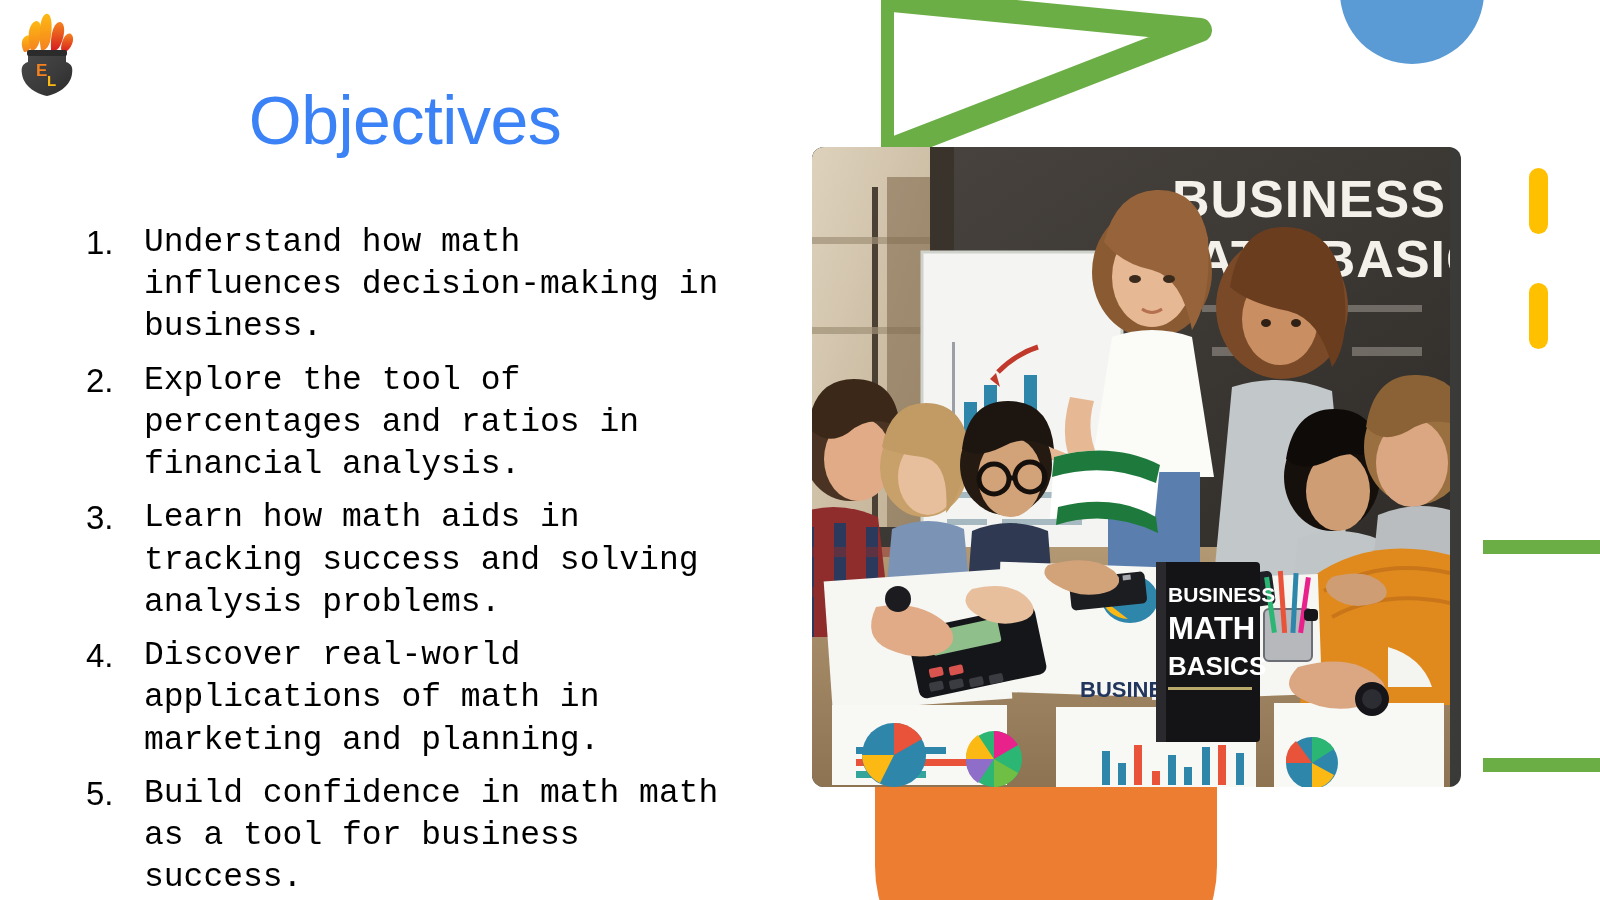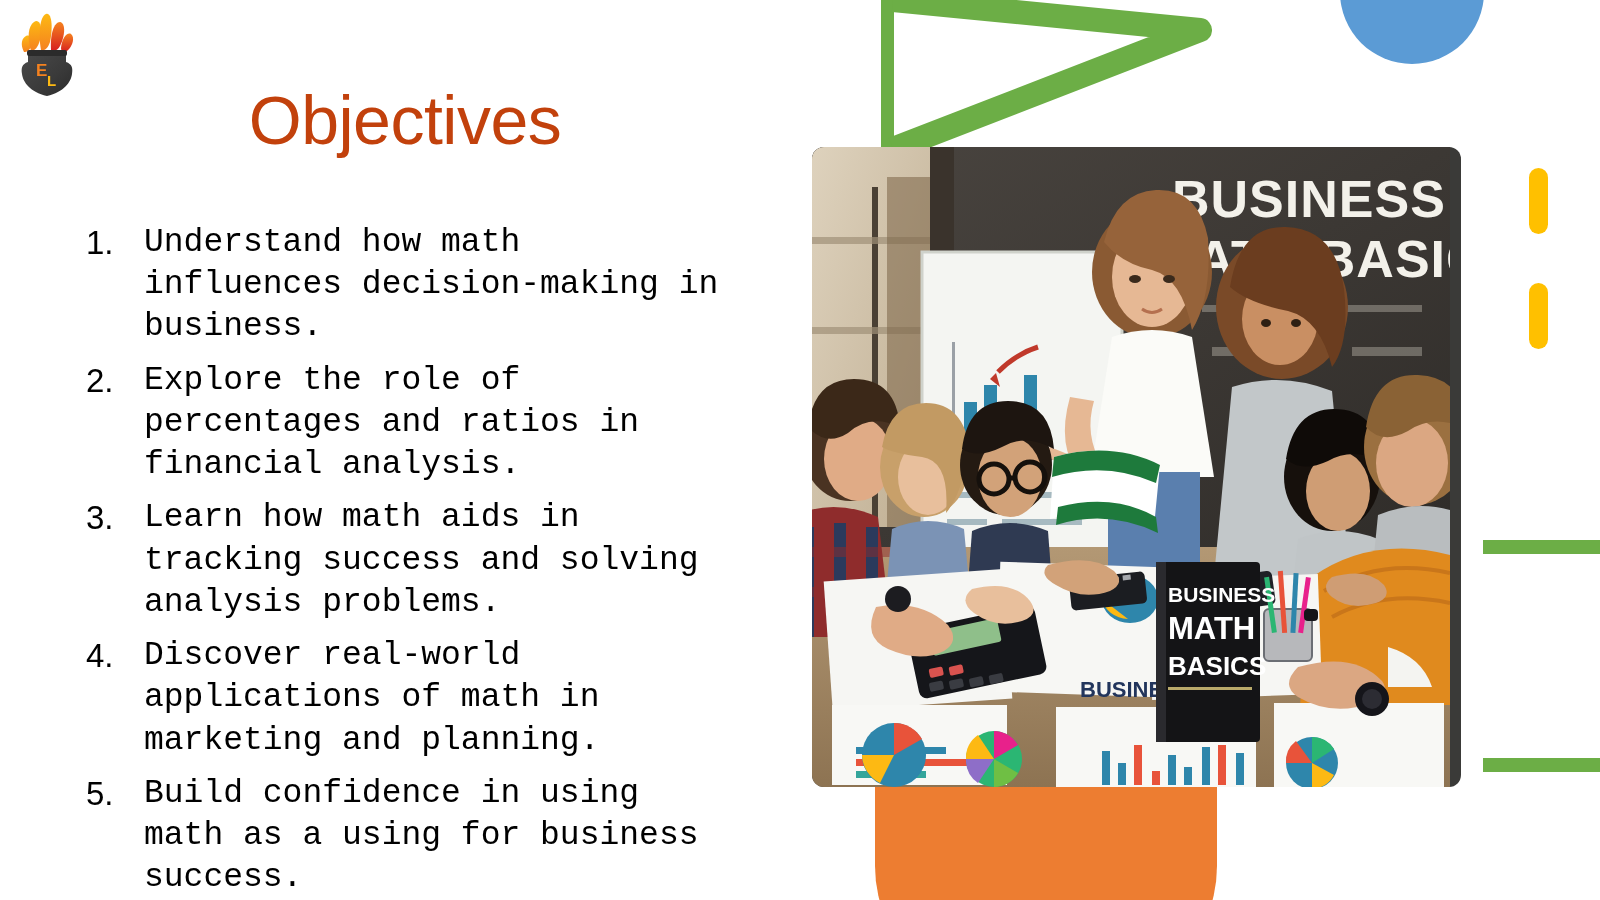--- a/index.html
+++ b/index.html
@@ -61,21 +61,21 @@
     width:62px; height:92px;
   }
 
   
   .title {
     position:absolute; left:60px; top:84px;
     width:690px;
     text-align:center;
     font-size:68px;
     font-weight:400;
-    color:#c2410c;
+    color:#3b82f6;
     letter-spacing:-0.5px;
     line-height:1.08;
     font-family:"Liberation Sans", sans-serif;
   }
 
   
   .objectives {
     position:absolute; left:82px; top:222px;
     width:650px;
   }
@@ -163,33 +163,33 @@
 
   <div class="title">Objectives</div>
 
   <div class="objectives">
     <div class="obj-item">
       <span class="obj-num">1.</span>
       <span class="obj-text">Understand how math influences decision-making in business.</span>
     </div>
     <div class="obj-item">
       <span class="obj-num">2.</span>
-      <span class="obj-text">Explore the role of percentages and ratios in financial analysis.</span>
+      <span class="obj-text">Explore the tool of percentages and ratios in financial analysis.</span>
     </div>
     <div class="obj-item">
       <span class="obj-num">3.</span>
       <span class="obj-text">Learn how math aids in tracking success and solving analysis problems.</span>
     </div>
     <div class="obj-item">
       <span class="obj-num">4.</span>
       <span class="obj-text">Discover real-world applications of math in marketing and planning.</span>
     </div>
     <div class="obj-item">
       <span class="obj-num">5.</span>
-      <span class="obj-text">Build confidence in using math as a using for business success.</span>
+      <span class="obj-text">Build confidence in math math as a tool for business success.</span>
     </div>
   </div>
 
   <div class="photo">
     <svg viewBox="0 0 638 640" xmlns="http://www.w3.org/2000/svg">
       <defs>
         <linearGradient id="wall" x1="0" y1="0" x2="1" y2="1">
           <stop offset="0%" stop-color="#4a4540"></stop>
             <stop offset="100%" stop-color="#2e2b28"></stop>
         </linearGradient>

